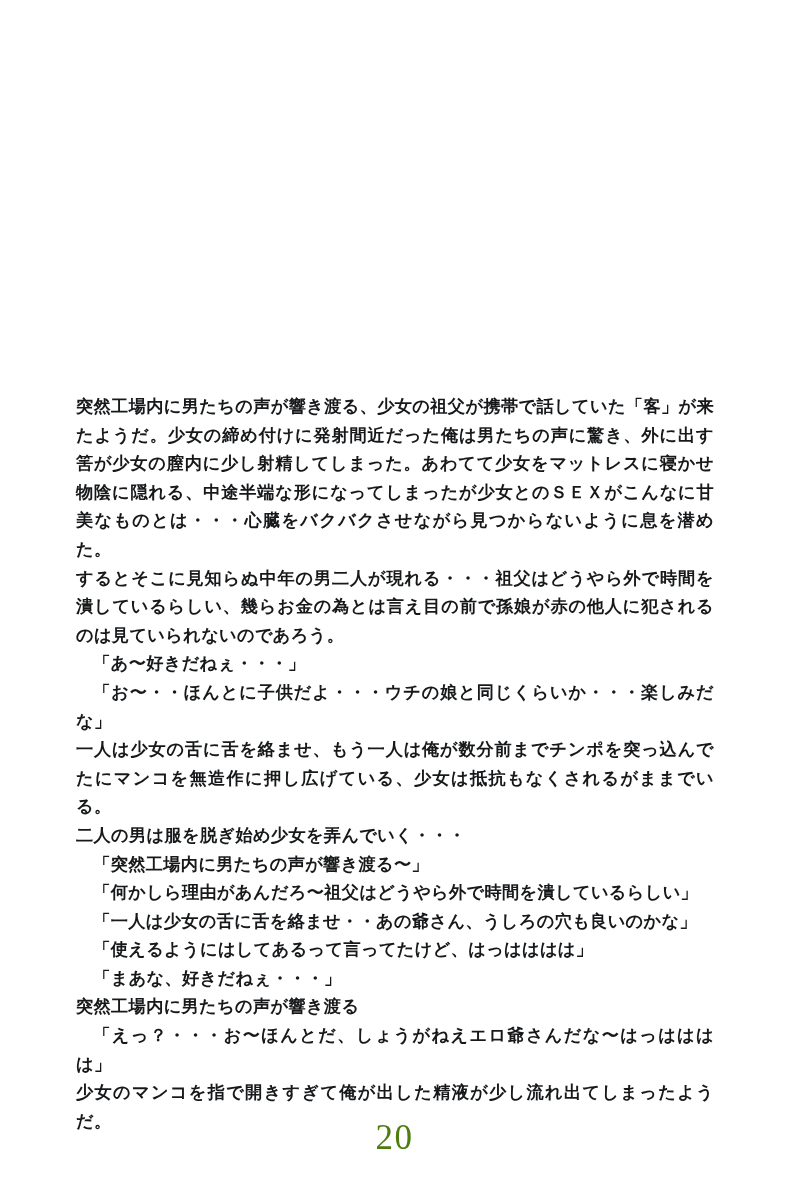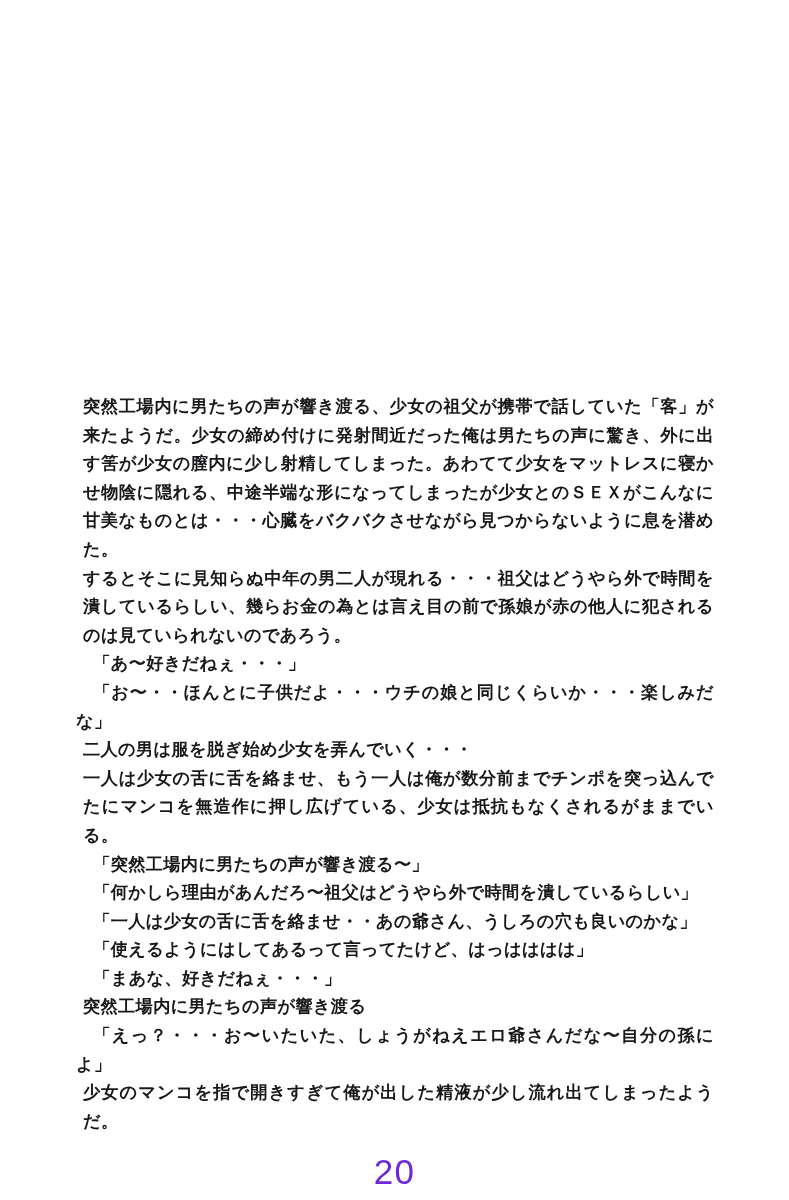--- a/index.html
+++ b/index.html
@@ -37,53 +37,52 @@
     margin: 0;
     text-align: justify;
     text-justify: inter-character;
     font-family: "DejaVu Serif", "Liberation Serif", serif;
   }
   .para.indent {
     text-indent: 1em;
   }
   .para.noindent {
     text-indent: 0;
-    margin-left: 7px;
   }
   .page-number {
     position: absolute;
     left: 0;
-    top: 1152px;
+    top: 1118px;
     width: 789px;
     text-align: center;
     font-size: 35px;
     line-height: 40px;
-    color: #6d28d9;
-    font-family: Liberation Sans, sans-serif;
+    color: #4d7c0f;
+    font-family: Liberation Serif, serif;
     font-weight: 400;
     letter-spacing: 0.04em;
   }
 </style>
 </head>
 <body>
 
 <div class="page">
 
   <div class="text-block">
     <p class="para noindent">突然工場内に男たちの声が響き渡る、少女の祖父が携帯で話していた「客」が来たようだ。少女の締め付けに発射間近だった俺は男たちの声に驚き、外に出す筈が少女の膣内に少し射精してしまった。あわてて少女をマットレスに寝かせ物陰に隠れる、中途半端な形になってしまったが少女とのＳＥＸがこんなに甘美なものとは・・・心臓をバクバクさせながら見つからないように息を潜めた。</p>
     <p class="para noindent">するとそこに見知らぬ中年の男二人が現れる・・・祖父はどうやら外で時間を潰しているらしい、幾らお金の為とは言え目の前で孫娘が赤の他人に犯されるのは見ていられないのであろう。</p>
     <p class="para indent">「あ〜好きだねぇ・・・」</p>
     <p class="para indent">「お〜・・ほんとに子供だよ・・・ウチの娘と同じくらいか・・・楽しみだな」</p>
+    <p class="para noindent">一人は少女の舌に舌を絡ませ、もう一人は俺が数分前までチンポを突っ込んでたにマンコを無造作に押し広げている、少女は抵抗もなくされるがままでいる。</p>
     <p class="para noindent">二人の男は服を脱ぎ始め少女を弄んでいく・・・</p>
-    <p class="para noindent">一人は少女の舌に舌を絡ませ、もう一人は俺が数分前までチンポを突っ込んでたにマンコを無造作に押し広げている、少女は抵抗もなくされるがままでいる。</p>
     <p class="para indent">「突然工場内に男たちの声が響き渡る〜」</p>
     <p class="para indent">「何かしら理由があんだろ〜祖父はどうやら外で時間を潰しているらしい」</p>
     <p class="para indent">「一人は少女の舌に舌を絡ませ・・あの爺さん、うしろの穴も良いのかな」</p>
     <p class="para indent">「使えるようにはしてあるって言ってたけど、はっはははは」</p>
     <p class="para indent">「まあな、好きだねぇ・・・」</p>
     <p class="para noindent">突然工場内に男たちの声が響き渡る</p>
-    <p class="para indent">「えっ？・・・お〜いたいた、しょうがねえエロ爺さんだな〜自分の孫によ」</p>
+    <p class="para indent">「えっ？・・・お〜ほんとだ、しょうがねえエロ爺さんだな〜はっはははは」</p>
     <p class="para noindent">少女のマンコを指で開きすぎて俺が出した精液が少し流れ出てしまったようだ。</p>
   </div>
 
   <div class="page-number">20</div>
 
 </div>
 
 </body></html>

